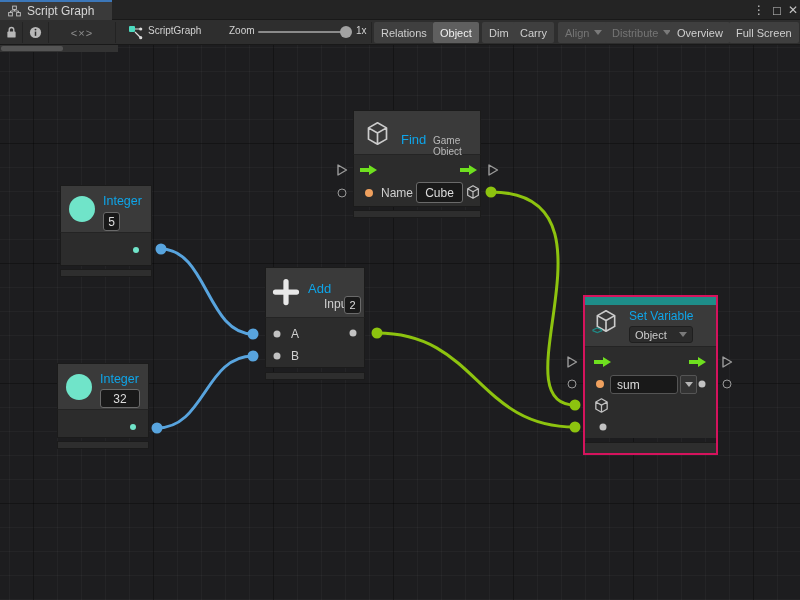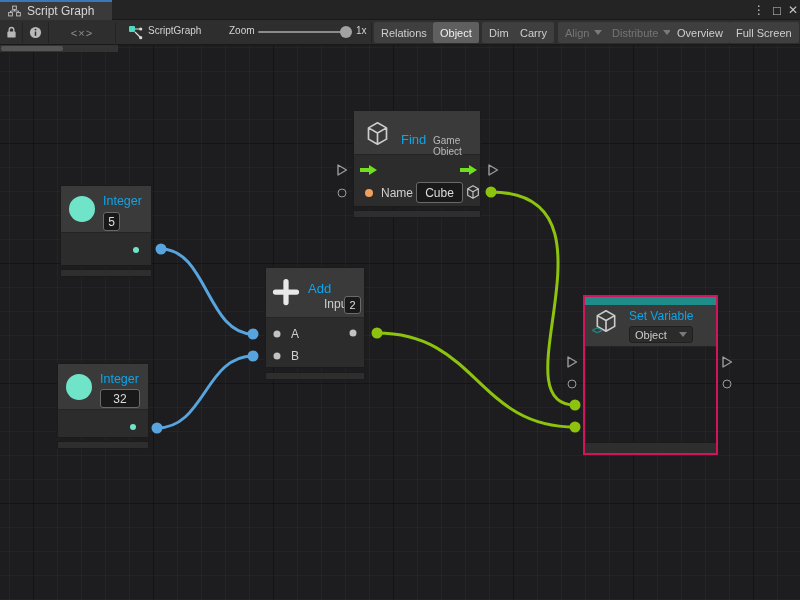--- a/index.html
+++ b/index.html
@@ -165,20 +165,38 @@
     <svg class="abs" style="left:8px;top:3px;" width="26" height="26" viewBox="0 0 24 24">
       <path d="M12 2.5 L20 7 V17 L12 21.5 L4 17 V7 Z M4 7 L12 11.5 L20 7 M12 11.5 V21.5" fill="none" stroke="#cccccc" stroke-width="1.5" stroke-linejoin="round"></path>
     </svg>
     <span class="abs setvar-kind" style="left:7px;top:20px;">&lt;&gt;</span>
     <div class="abs ntitle" style="left:44px;top:4px;font-size:12px;">Set Variable</div>
     <div class="abs dropdown" style="left:44px;top:21px;width:64px;height:17px;">
       <span>Object</span>
       <span class="caret"></span>
     </div>
   </div>
+  <div class="abs" style="left:0;top:50px;width:131px;height:91px;background:#2c2c2c;">
+    <svg class="abs" style="left:8px;top:9px;" width="19" height="12" viewBox="0 0 19 12">
+      <path d="M1 4 H10 V1 L18 6 L10 11 V8 H1 Z" fill="var(--flow-green)"></path>
+    </svg>
+    <svg class="abs" style="left:103px;top:9px;" width="19" height="12" viewBox="0 0 19 12">
+      <path d="M1 4 H10 V1 L18 6 L10 11 V8 H1 Z" fill="var(--flow-green)"></path>
+    </svg>
+    <span class="abs pin orange" style="left:15px;top:37px;"></span>
+    <div class="abs valuebox" style="left:25px;top:28px;width:68px;height:19px;justify-content:flex-start;padding-left:6px;border-color:#555555;">sum</div>
+    <div class="abs combo-btn" style="left:95px;top:28px;width:17px;height:19px;">
+      <span class="caret" style="border-top-color:#b5b5b5;"></span>
+    </div>
+    <span class="abs pin gray" style="left:117px;top:37px;"></span>
+    <svg class="abs" style="left:8px;top:50px;" width="17" height="17" viewBox="0 0 24 24">
+      <path d="M12 2.5 L20 7 V17 L12 21.5 L4 17 V7 Z M4 7 L12 11.5 L20 7 M12 11.5 V21.5" fill="none" stroke="#c2c2c2" stroke-width="1.8" stroke-linejoin="round"></path>
+    </svg>
+    <span class="abs pin gray" style="left:18px;top:80px;"></span>
+  </div>
   <div class="abs" style="left:0;top:145px;width:131px;height:11px;background:#2e2e2e;border-top:1px solid #1b1b1b;"></div>
 </div>
 
 <svg class="abs tri" style="left:572px;top:362px;" width="12" height="14" viewBox="0 0 12 14">
   <path d="M2 2 L10.5 7 L2 12 Z" fill="none" stroke="#9a9a9a" stroke-width="1.4" stroke-linejoin="round"></path>
 </svg>
 <span class="abs hollow-circle" style="left:572px;top:384px;"></span>
 <svg class="abs tri" style="left:727px;top:362px;" width="12" height="14" viewBox="0 0 12 14">
   <path d="M2 2 L10.5 7 L2 12 Z" fill="none" stroke="#9a9a9a" stroke-width="1.4" stroke-linejoin="round"></path>
 </svg>

